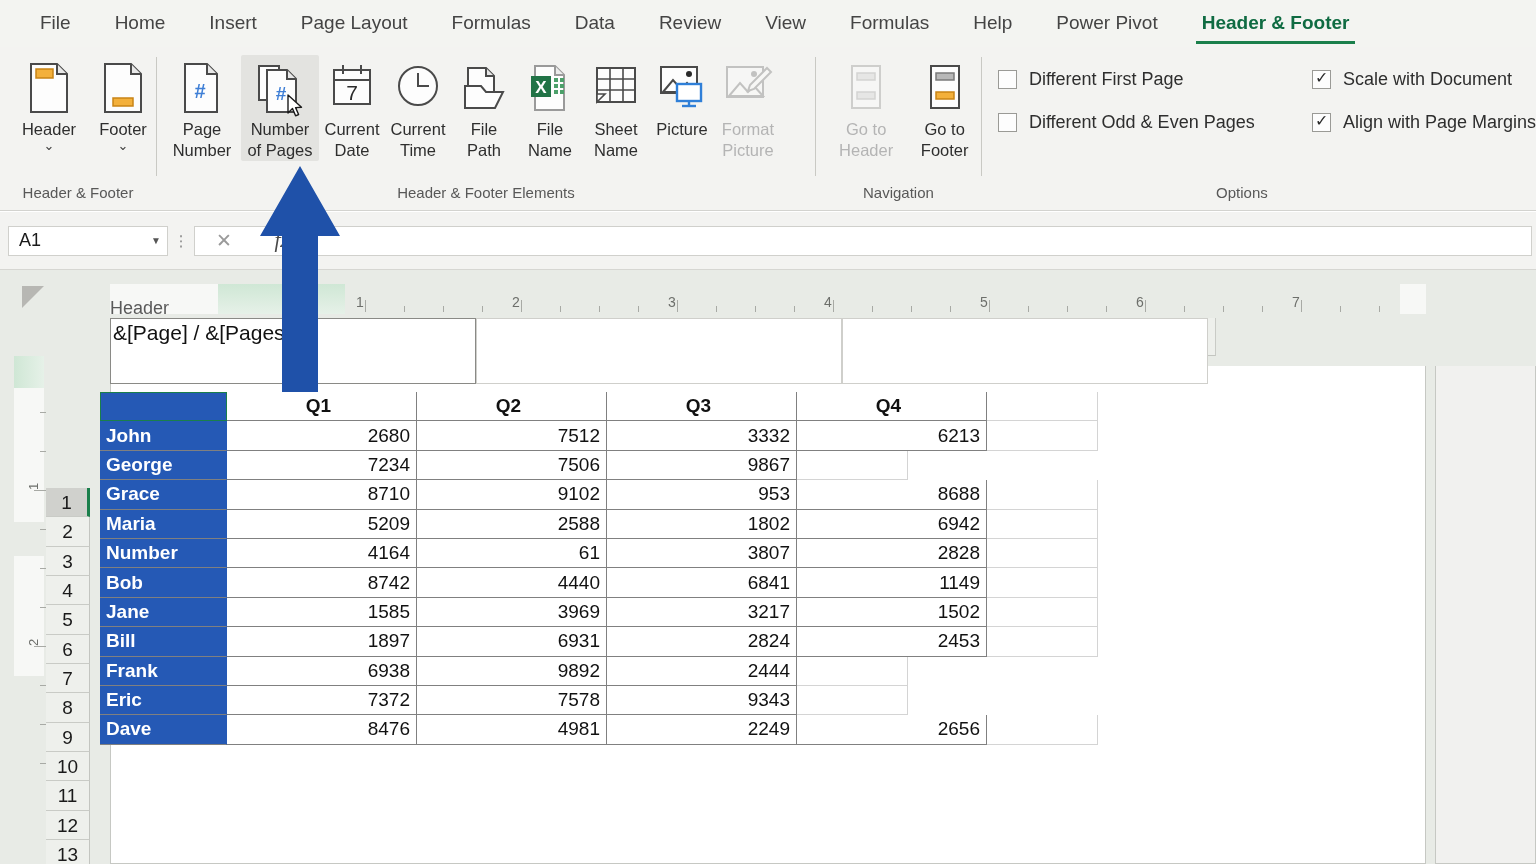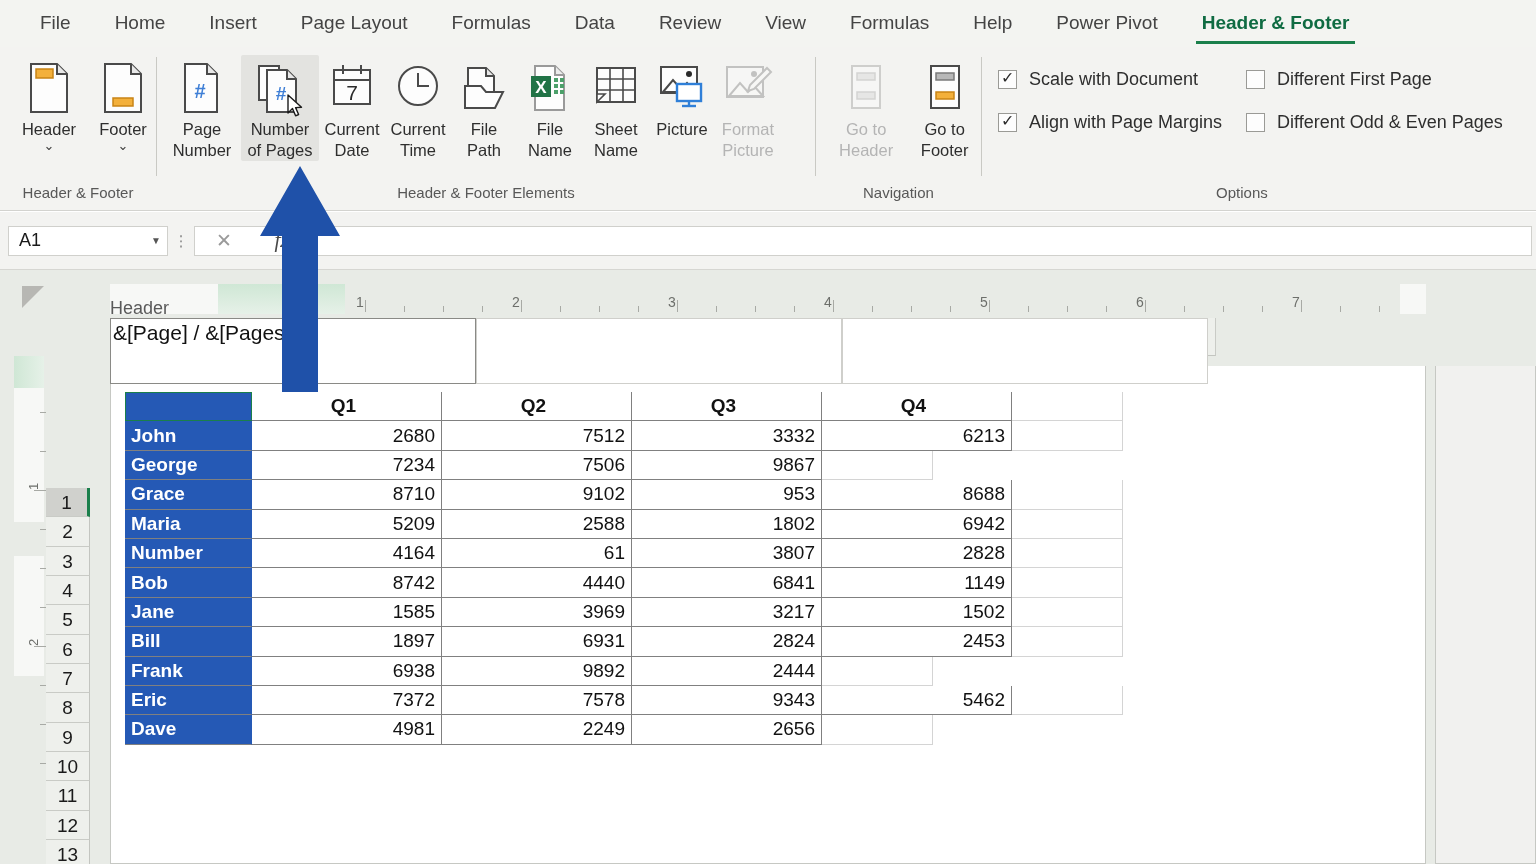--- a/index.html
+++ b/index.html
@@ -155,21 +155,21 @@
   .hdr-sec .txt {
     font-size: 21px; color: #111; padding: 2px 0 0 2px; white-space: nowrap;
     font-family: "Liberation Sans", sans-serif;
   }
   .caret {
     display: inline-block; width: 1px; height: 22px; background: #111;
     vertical-align: -4px; margin-left: 1px;
   }
 
   
-  .grid { position: absolute; left: 125px; top: 122px; }
+  .grid { position: absolute; left: 100px; top: 122px; }
   .grow { display: flex; }
   .gc {
     height: 29.4px; border-right: 1px solid #808080; border-bottom: 1px solid #808080;
     font-size: 19px; display: flex; align-items: center;
   }
   .gc.name {
     width: 127px; background: #2559b5; color: #ffffff; font-weight: 700;
     padding-left: 6px; border-right: 1px solid #2559b5;
   }
   .gc.hdr { background: #2559b5; color: #ffffff; font-weight: 700; justify-content: center; }
@@ -395,38 +395,38 @@
         </div>
       </div>
       <div class="glabel">Navigation</div>
     </div>
 
     <div class="gsep"></div>
 
     <div class="rgroup" style="flex:1">
       <div class="items" style="display:block">
         <div class="opts">
+          <div class="optcol" style="width:290px">
+            <div class="optrow">
+              <span class="cbox"></span>
+              <span class="optlbl">Different First Page</span>
+            </div>
+            <div class="optrow">
+              <span class="cbox"></span>
+              <span class="optlbl">Different Odd &amp; Even Pages</span>
+            </div>
+          </div>
           <div class="optcol">
             <div class="optrow">
               <span class="cbox checked"></span>
               <span class="optlbl">Scale with Document</span>
             </div>
             <div class="optrow">
               <span class="cbox checked"></span>
               <span class="optlbl">Align with Page Margins</span>
-            </div>
-          </div>
-          <div class="optcol" style="width:290px">
-            <div class="optrow">
-              <span class="cbox"></span>
-              <span class="optlbl">Different First Page</span>
-            </div>
-            <div class="optrow">
-              <span class="cbox"></span>
-              <span class="optlbl">Different Odd &amp; Even Pages</span>
             </div>
           </div>
         </div>
       </div>
       <div class="glabel" style="width:520px">Options</div>
     </div>
   </div>
 
   <div class="fbar">
     <div class="namebox">
@@ -618,25 +618,25 @@
         <div class="gc num">6938</div>
         <div class="gc num">9892</div>
         <div class="gc num">2444</div>
         <div class="gc blank"></div>
       </div>
       <div class="grow">
         <div class="gc name">Eric</div>
         <div class="gc num">7372</div>
         <div class="gc num">7578</div>
         <div class="gc num">9343</div>
-        <div class="gc num">5462</div>
         <div class="gc blank"></div>
       </div>
       <div class="grow">
         <div class="gc name">Dave</div>
+        <div class="gc num">8476</div>
         <div class="gc num">4981</div>
         <div class="gc num">2249</div>
         <div class="gc num">2656</div>
         <div class="gc blank"></div>
       </div>
     </div>
   </div>
 
   <div class="arrow">
     <svg width="84" height="232" viewBox="0 0 84 232">

